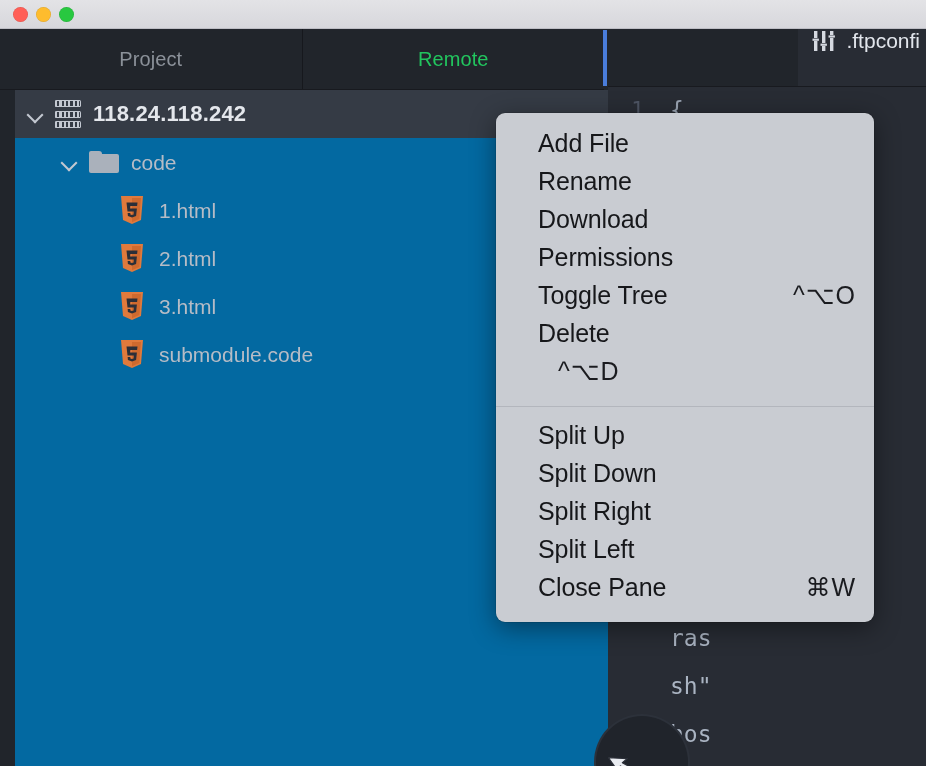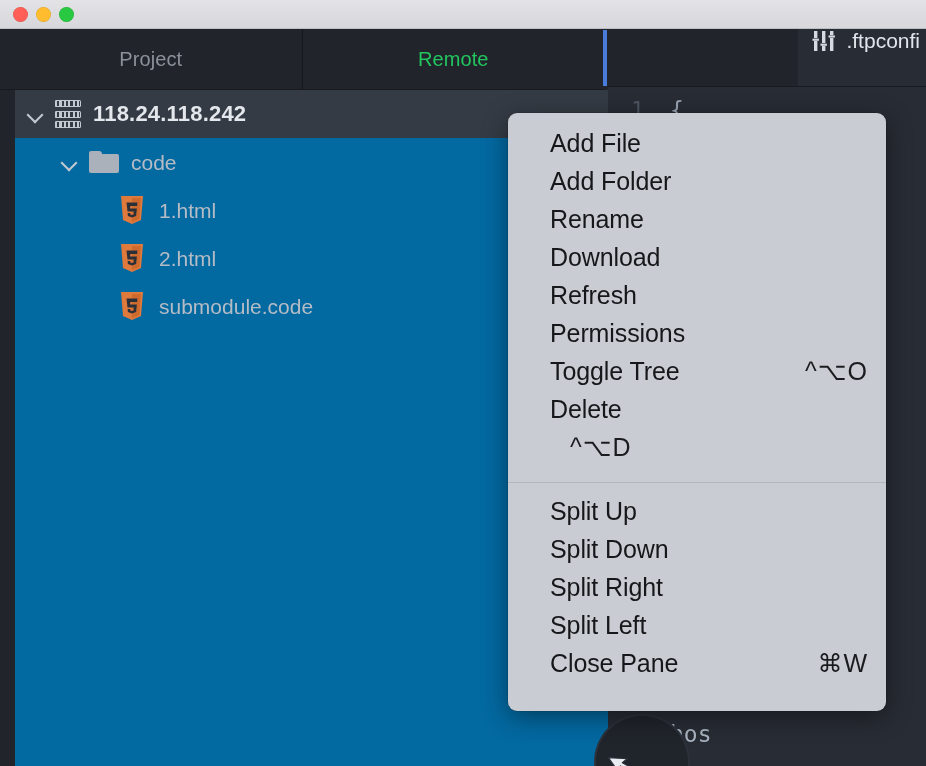--- a/index.html
+++ b/index.html
@@ -288,27 +288,27 @@
     left: 610px;
     top: 748px;
     width: 26px;
     height: 26px;
     transform: rotate(-35deg);
   }
 
   
   .ctx-menu {
     position: absolute;
-    left: 508px;
+    left: 496px;
     top: 113px;
     width: 378px;
     background: #c9ccd2;
     border-radius: 9px;
     box-shadow: 0 6px 26px rgba(0,0,0,.42), 0 0 0 0.5px rgba(0,0,0,.18);
-    padding: 11px 0 29px 0;
+    padding: 11px 0 16px 0;
     box-sizing: border-box;
     overflow: hidden;
   }
   .ctx-group + .ctx-group {
     border-top: 1px solid #b3b6bd;
     margin-top: 16px;
     padding-top: 9px;
   }
   .ctx-item {
     display: flex;
@@ -387,20 +387,30 @@
         <span class="ico-html">
           <svg width="26" height="30" viewBox="0 0 26 30">
             <path d="M2 1 L24 1 L22 25 L13 29 L4 25 Z" fill="#e07a3c"></path>
             <path d="M13 3 L22 3 L20.4 24 L13 27.2 Z" fill="#cf6a2e"></path>
             <path d="M7.5 7.5 L18.5 7.5 L18.1 11 L11.3 11 L11.1 13.6 L17.9 13.6 L17.1 21 L13 22.5 L8.9 21 L8.65 18 L11.3 18 L11.42 19.5 L13 20 L14.6 19.5 L14.8 16.6 L8.5 16.6 Z" fill="#2b2f38"></path>
           </svg>
         </span>
         <span class="tree-label">2.html</span>
       </div>
 
+      <div class="tree-row depth2">
+        <span class="ico-html">
+          <svg width="26" height="30" viewBox="0 0 26 30">
+            <path d="M2 1 L24 1 L22 25 L13 29 L4 25 Z" fill="#e07a3c"></path>
+            <path d="M13 3 L22 3 L20.4 24 L13 27.2 Z" fill="#cf6a2e"></path>
+            <path d="M7.5 7.5 L18.5 7.5 L18.1 11 L11.3 11 L11.1 13.6 L17.9 13.6 L17.1 21 L13 22.5 L8.9 21 L8.65 18 L11.3 18 L11.42 19.5 L13 20 L14.6 19.5 L14.8 16.6 L8.5 16.6 Z" fill="#2b2f38"></path>
+          </svg>
+        </span>
+        <span class="tree-label">3.html</span>
+      </div>
 
       <div class="tree-row depth2">
         <span class="ico-html">
           <svg width="26" height="30" viewBox="0 0 26 30">
             <path d="M2 1 L24 1 L22 25 L13 29 L4 25 Z" fill="#e07a3c"></path>
             <path d="M13 3 L22 3 L20.4 24 L13 27.2 Z" fill="#cf6a2e"></path>
             <path d="M7.5 7.5 L18.5 7.5 L18.1 11 L11.3 11 L11.1 13.6 L17.9 13.6 L17.1 21 L13 22.5 L8.9 21 L8.65 18 L11.3 18 L11.42 19.5 L13 20 L14.6 19.5 L14.8 16.6 L8.5 16.6 Z" fill="#2b2f38"></path>
           </svg>
         </span>
         <span class="tree-label">submodule.code</span>
@@ -505,33 +515,25 @@
   </div>
 
   <div class="ctx-menu">
 
     <div class="ctx-group">
       <div class="ctx-item">
         <span class="ctx-label">Add File</span>
         <span class="ctx-shortcut"></span>
       </div>
       <div class="ctx-item">
-        <span class="ctx-label">Add Folder</span>
-        <span class="ctx-shortcut"></span>
-      </div>
-      <div class="ctx-item">
         <span class="ctx-label">Rename</span>
         <span class="ctx-shortcut"></span>
       </div>
       <div class="ctx-item">
         <span class="ctx-label">Download</span>
-        <span class="ctx-shortcut"></span>
-      </div>
-      <div class="ctx-item">
-        <span class="ctx-label">Refresh</span>
         <span class="ctx-shortcut"></span>
       </div>
       <div class="ctx-item">
         <span class="ctx-label">Permissions</span>
         <span class="ctx-shortcut"></span>
       </div>
       <div class="ctx-item">
         <span class="ctx-label">Toggle Tree</span>
         <span class="ctx-shortcut">^⌥O</span>
       </div>

